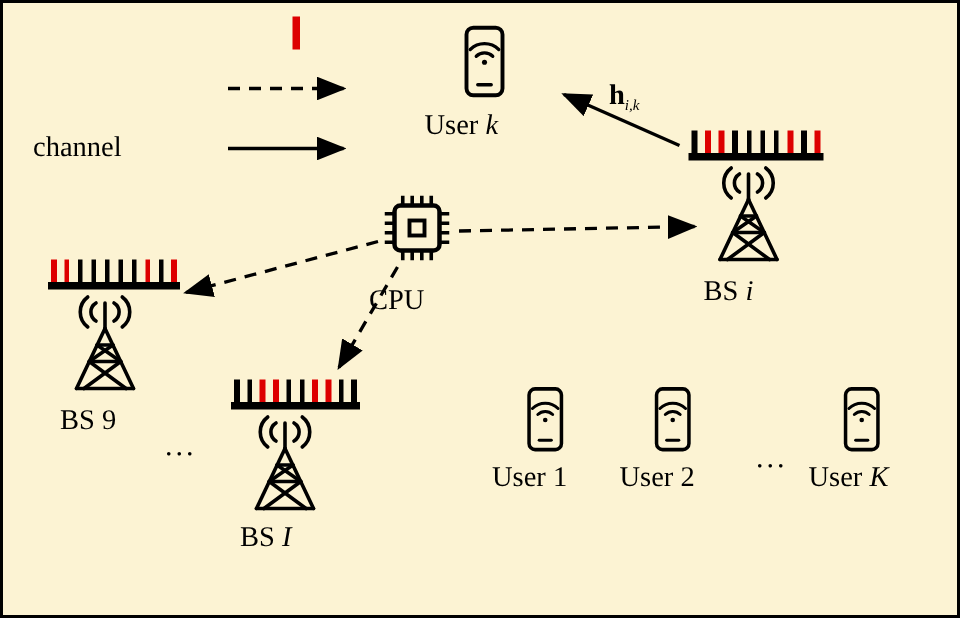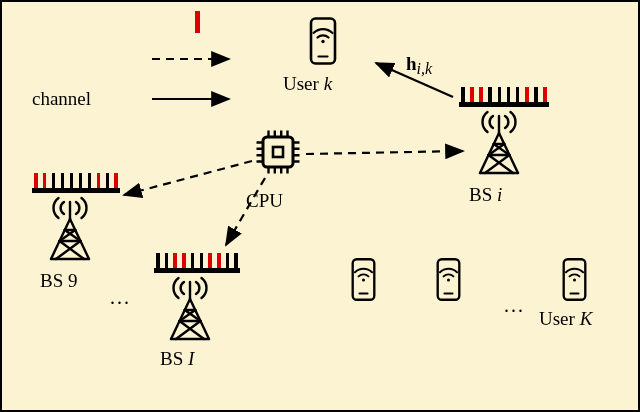--- a/index.html
+++ b/index.html
@@ -4,21 +4,21 @@
 <style>
   *{box-sizing:border-box;margin:0;padding:0}
   html,body{width:640px;height:412px}
   body{font-family:"Liberation Serif","DejaVu Serif",serif;background:#ffffff;color:var(--ink,#000)}
   .stage{position:relative;width:640px;height:412px;background:var(--bg,#fcf3d3);border:2.5px solid var(--ink,#000);overflow:hidden}
   .overlay{position:absolute;left:0;top:0;width:640px;height:412px}
   .lbl{position:absolute;font-size:19px;line-height:1.15;color:var(--ink,#000);white-space:nowrap}
   .center{text-align:left}
   .lbl i{font-style:italic}
   .lbl b{font-weight:bold}
-  .lbl sub{font-size:16px;font-style:italic;vertical-align:-4px}
+  .lbl sub{font-size:10px;font-style:italic;vertical-align:-4px}
   .dots{font-size:20px;letter-spacing:2px}
   .legend-tick{position:absolute;width:5px;height:22px;background:var(--active,#d00)}
   .antenna{position:absolute;display:flex;flex-direction:column}
   .antenna .ticks{display:flex;justify-content:space-between;align-items:flex-end;height:15px;padding:0 2px}
   .antenna .tick{display:block;width:3.5px;height:15px}
   .antenna .bar{height:4.5px;background:var(--ink,#000)}
 </style>
 </head>
 <body style="--bg: #fcf3d3; --ink: #000000; --active: #dd0000;">
 
@@ -83,21 +83,21 @@
     <use href="#tower" x="38" y="190" width="60" height="70"></use>
     <use href="#tower" x="158" y="270" width="60" height="70"></use>
 
     <use href="#phone" x="306" y="14" width="30" height="50"></use>
     <use href="#phone" x="348" y="255" width="27" height="45"></use>
     <use href="#phone" x="433" y="255" width="27" height="45"></use>
     <use href="#phone" x="559" y="255" width="27" height="45"></use>
   </svg>
 
   <div class="legend-tick" style="left:193px;top:9px"></div>
-  <div class="lbl" style="left:30px;top:86px">channel</div>
+  <div class="lbl" style="left:20px;top:86px">channel</div>
 
   <div class="antenna" style="left:457px;top:85px;width:90px">
     <div class="ticks">
         <span class="tick" style="background: rgb(0, 0, 0);"></span>
         <span class="tick" style="background: rgb(221, 0, 0);"></span>
         <span class="tick" style="background: rgb(221, 0, 0);"></span>
         <span class="tick" style="background: rgb(0, 0, 0);"></span>
         <span class="tick" style="background: rgb(0, 0, 0);"></span>
         <span class="tick" style="background: rgb(0, 0, 0);"></span>
         <span class="tick" style="background: rgb(0, 0, 0);"></span>
@@ -143,16 +143,18 @@
   <div class="lbl" style="left:404px;top:51px"><b>h</b><sub>i,k</sub></div>
 
   <div class="lbl center" style="left:467px;top:182px;width:60px"><span>BS </span><i>i</i></div>
 
   <div class="lbl center" style="left:244px;top:188px;width:48px">CPU</div>
 
   <div class="lbl center" style="left:38px;top:268px;width:60px">BS 9</div>
   <div class="lbl dots" style="left:108px;top:284px">...</div>
   <div class="lbl center" style="left:158px;top:346px;width:60px"><span>BS </span><i>I</i></div>
 
+  <div class="lbl center" style="left:326px;top:306px;width:72px">User 1</div>
+  <div class="lbl center" style="left:411px;top:306px;width:72px">User 2</div>
   <div class="lbl dots" style="left:502px;top:292px">...</div>
   <div class="lbl center" style="left:537px;top:306px;width:72px"><span>User </span><i>K</i></div>
 
 </div>
 
 </body></html>

